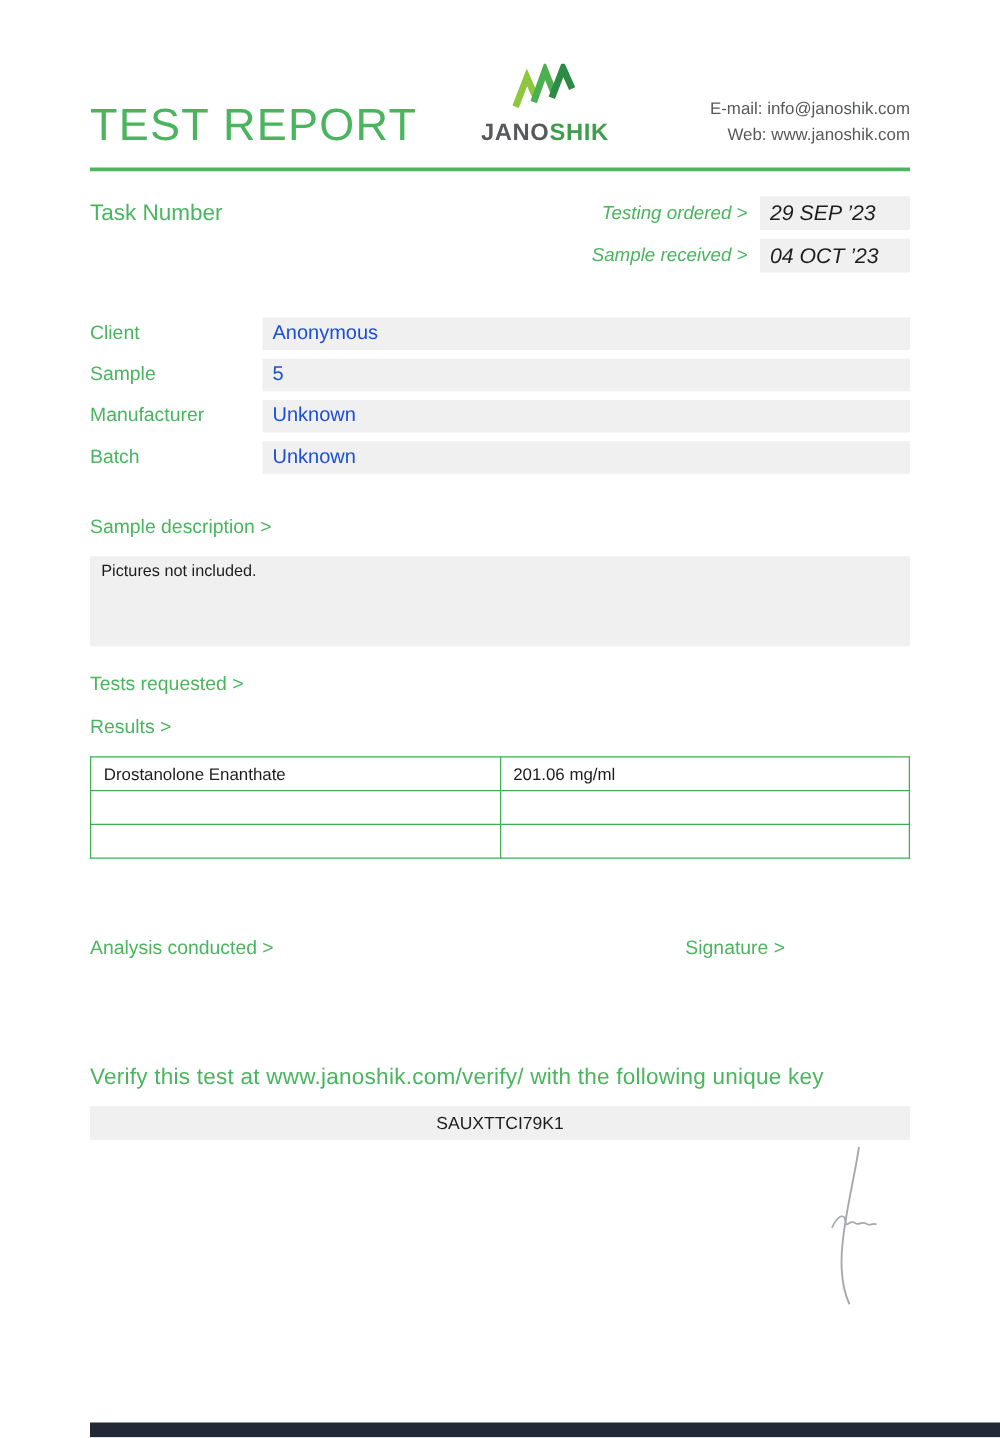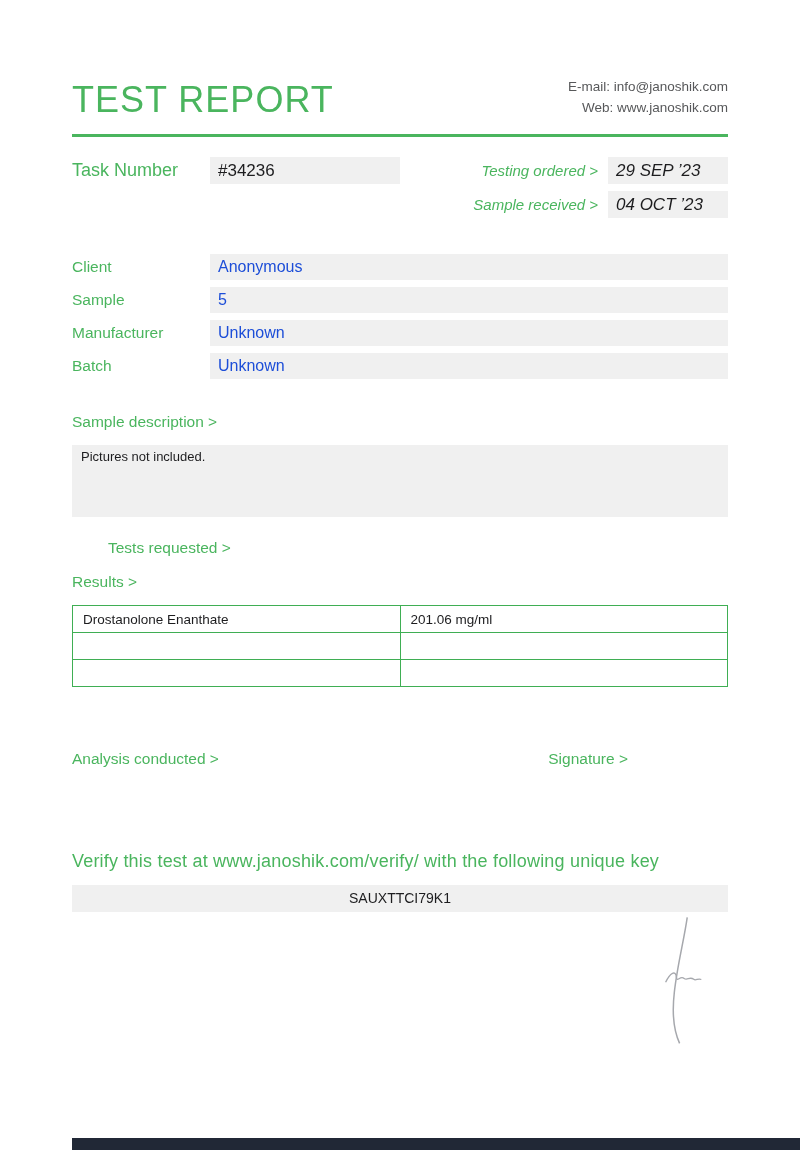--- a/index.html
+++ b/index.html
@@ -30,21 +30,21 @@
   
   .info { margin-top:36px; }
   .info-row { display:flex; align-items:center; margin-bottom:7px; height:26px; }
   .info-label { width:138px; color:#4ab55e; font-size:15.5px; }
   .info-value { flex:1; background:#f0f0f0; height:26px; line-height:26px; font-size:16px; color:#1d4ed8; padding-left:8px; }
 
   
   .section-label { color:#4ab55e; font-size:15.5px; }
   .section-box { background:#f0f0f0; height:72px; margin-top:14px; padding:4px 9px; font-size:13px; color:#1d1d1f; }
   .sec-desc { margin-top:34px; }
-  .sec-tests { margin-top:22px;margin-left:36px; }
+  .sec-tests { margin-top:22px; }
   .sec-results { margin-top:16px; }
   .sec-comments { margin-top:18px; }
 
   
   .results-table { width:100%; border-collapse:collapse; margin-top:14px; }
   .results-table td { border:1.5px solid #3fae53; height:27px; font-size:13.5px; color:#1d1d1f; padding-left:10px; }
   .results-table td.c1 { width:50%; }
 
   
   .analysis-row { display:flex; align-items:center; margin-top:58px; height:28px; }
@@ -61,32 +61,43 @@
   .footer-bar { position:absolute; left:72px; right:0; bottom:0; height:12px; background:#212836; }
 </style>
 </head>
 <body>
 
 <div class="page">
   <div class="content">
 
     <div class="header">
       <div class="title">TEST REPORT</div>
+      <div class="logo">
+        <span>
+          <svg viewBox="0 0 64 42" width="58" height="38">
+            <polyline points="6,38 16,12 24,30" stroke="#8ec63f" stroke-width="6" fill="none"></polyline>
+            <polyline points="22,34 32,6 40,26" stroke="#4caf50" stroke-width="6" fill="none"></polyline>
+            <polyline points="38,30 48,4 56,22" stroke="#2e8b46" stroke-width="6" fill="none"></polyline>
+          </svg>
+        </span>
+        <div class="logo-text">
+          <span class="logo-dark">JANO</span><span class="logo-green">SHIK</span>
+        </div>
+      </div>
       <div class="contact">
         <div>E-mail: info@janoshik.com</div>
         <div>Web: www.janoshik.com</div>
       </div>
     </div>
 
     <div class="rule"></div>
 
     <div class="task-row">
       <div class="task-left">
         <span class="task-label">Task Number</span>
-        <span class="task-value">#34236</span>
       </div>
       <div class="dates">
         <div class="date-row">
           <span class="date-label">Testing ordered  &gt;</span>
           <span class="date-value">29 SEP ’23</span>
         </div>
         <div class="date-row">
           <span class="date-label">Sample received &gt;</span>
           <span class="date-value">04 OCT ’23</span>
         </div>

